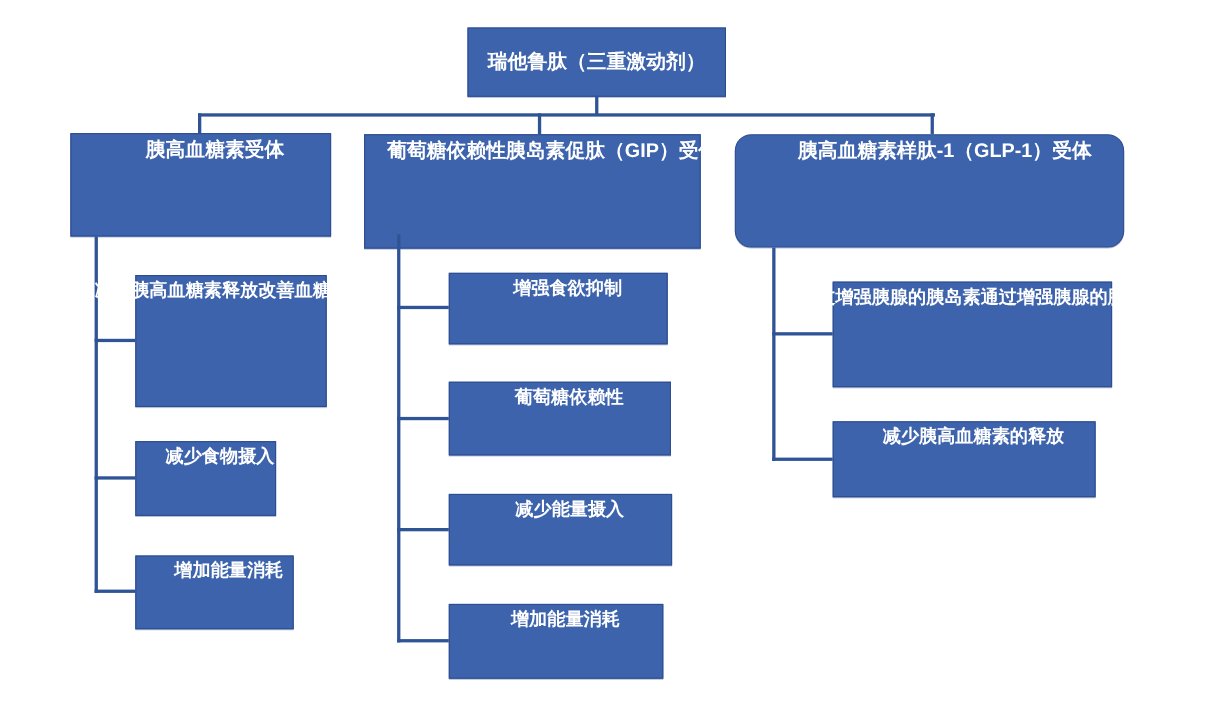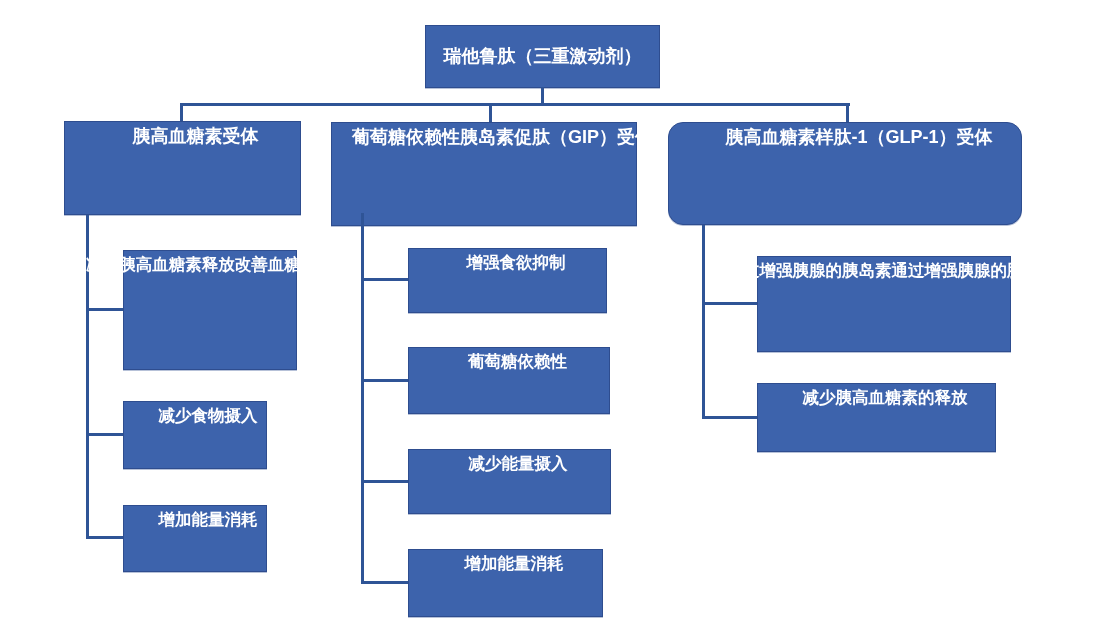--- a/index.html
+++ b/index.html
@@ -26,21 +26,21 @@
   .root{align-items:center;text-align:center;font-size:18px;line-height:1.5;}
   .hdr{align-items:flex-start;font-size:18px;line-height:1.6;}
   .child{align-items:flex-start;font-size:16.5px;line-height:1.6;}
   .conn{position:absolute;background:var(--connector,#2F5496);}
   
   #n-root{left:425px;top:25px;width:235px;height:63px;}
   #n-h1{left:64px;top:121px;width:237px;height:94px;padding-left:26px;}
   #n-h2{left:331px;top:122px;width:306px;height:104px;padding-left:37px;}
   #n-h3{left:668px;top:122px;width:354px;height:103px;padding-left:28px;border-radius:15px;}
   #n-a1{left:123px;top:250px;width:174px;height:120px;}
-  #n-a2{left:123px;top:401px;width:144px;height:68px;padding-left:26px;}
+  #n-a2{left:123px;top:401px;width:128px;height:68px;padding-left:26px;}
   #n-a3{left:123px;top:505px;width:144px;height:67px;padding-left:26px;}
   #n-b1{left:408px;top:248px;width:199px;height:65px;padding-left:17px;}
   #n-b2{left:408px;top:347px;width:202px;height:67px;padding-left:17px;}
   #n-b3{left:408px;top:449px;width:203px;height:65px;padding-left:17px;}
   #n-b4{left:408px;top:549px;width:195px;height:68px;padding-left:17px;}
   #n-c1{left:757px;top:256px;width:254px;height:96px;padding-left:15px;}
   #n-c2{left:757px;top:383px;width:239px;height:69px;padding-left:17px;}
 </style>
 </head>
 <body>

